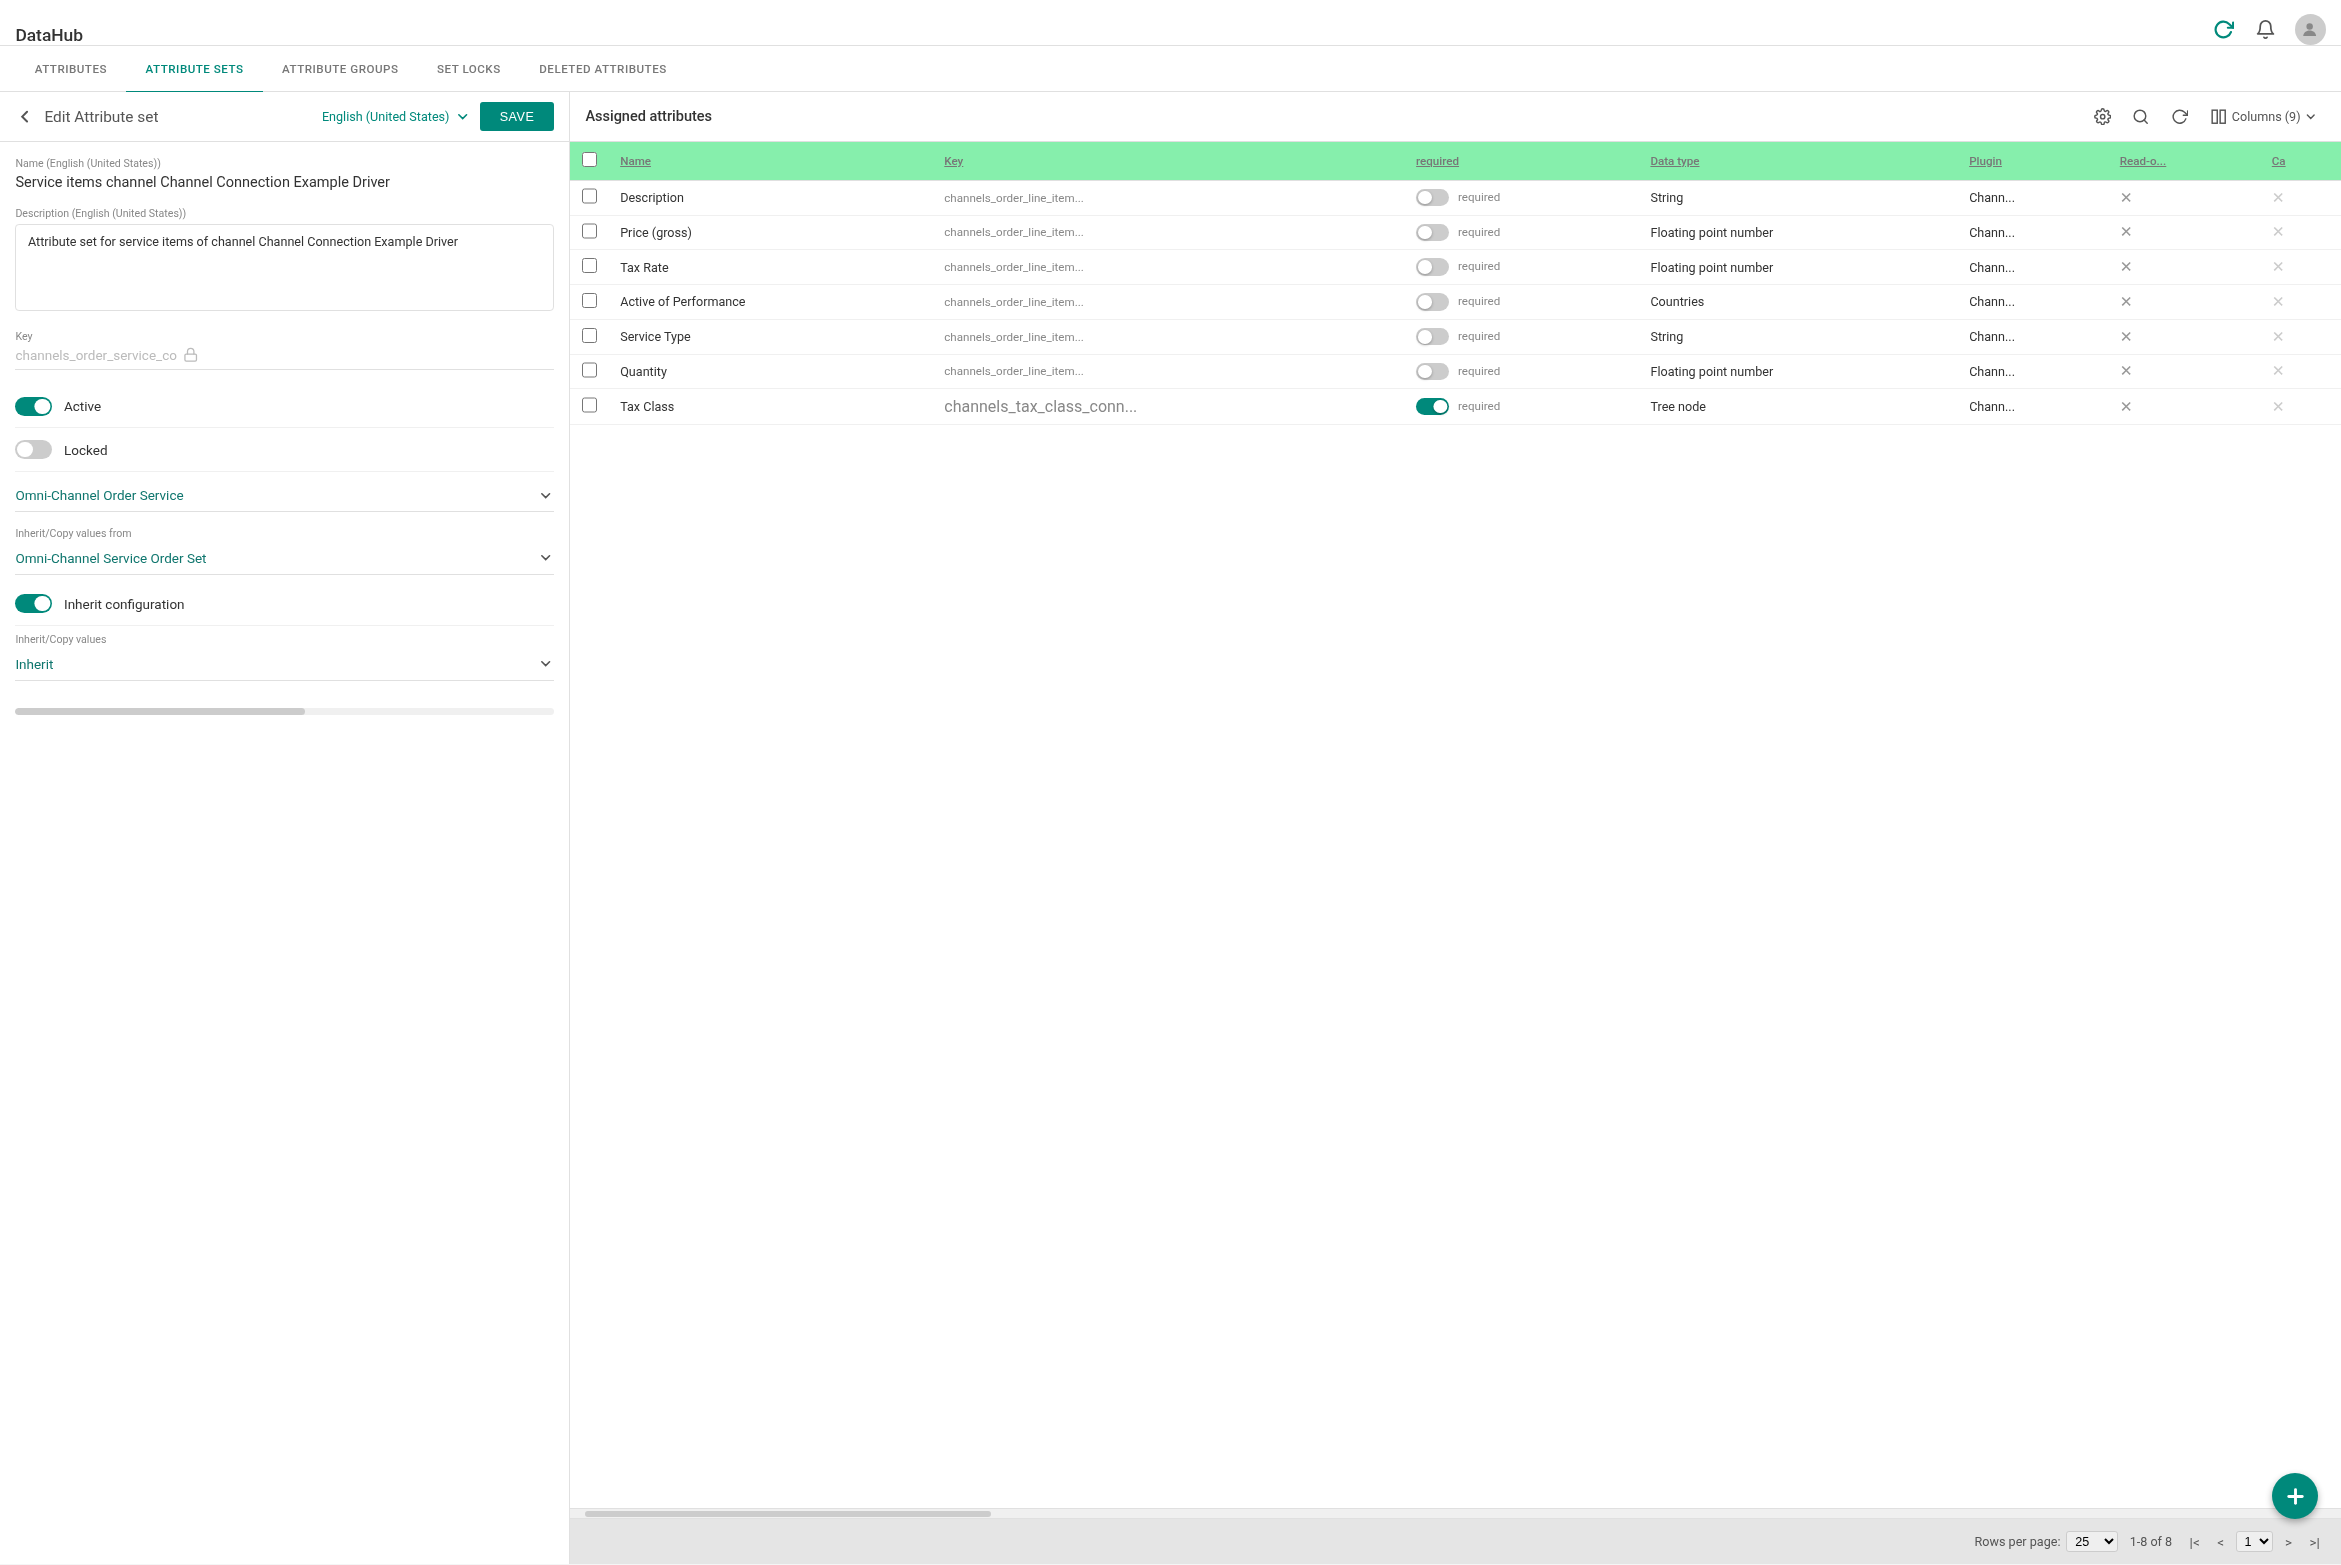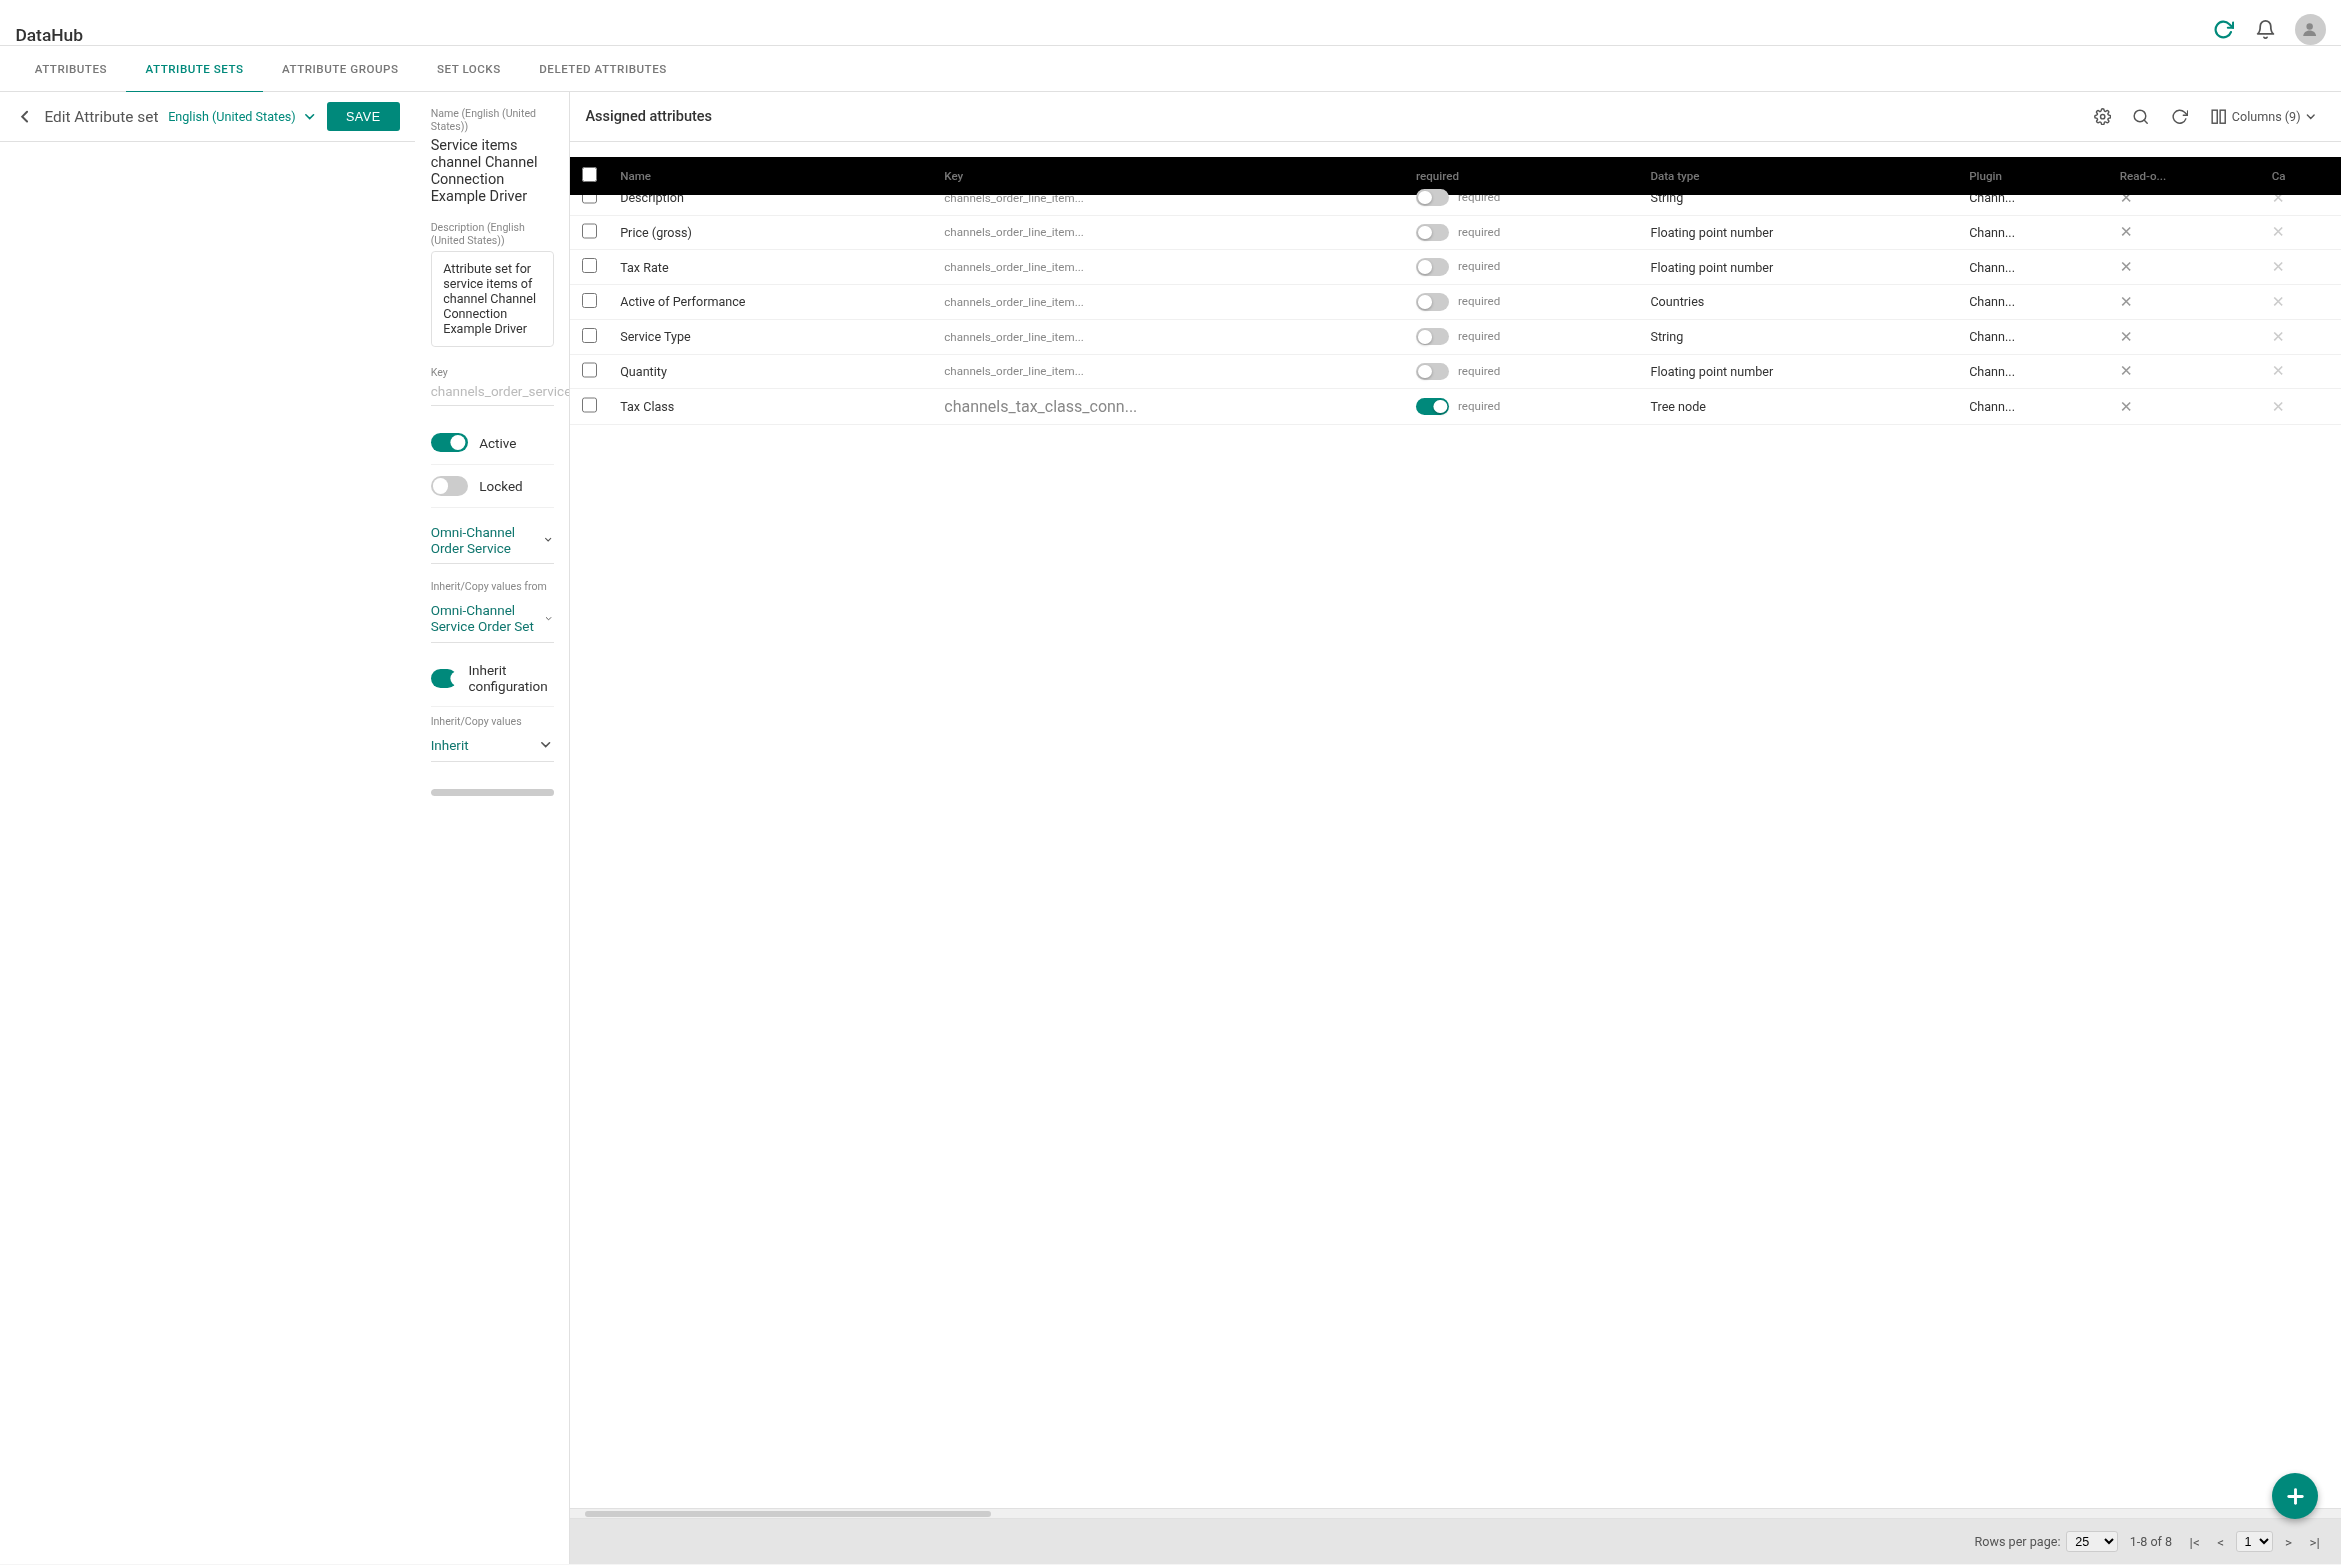--- a/index.html
+++ b/index.html
@@ -14,21 +14,21 @@
 
     
     .tabs { background: #fff; border-bottom: 1.9px solid #e0e0e0; display: flex; align-items: center; padding: 0 15.4px; height: 46px; gap: 0; }
     .tab { padding: 0 19.3px; height: 100%; display: flex; align-items: center; font-size: 11.6px; font-weight: 500; color: #777; cursor: pointer; letter-spacing: 0.5px; text-transform: uppercase; border-bottom: 1.9px solid transparent; margin-bottom: -1.9px; }
     .tab.active { color: #00897b; border-bottom: 1.9px solid #00897b; }
 
     
     .main { display: flex; height: calc(100vh - 93px); }
 
     
-    .left-panel { width: 570px; min-width: 570px; background: #fff; border-right: 1px solid #e0e0e0; display: flex; flex-direction: row; overflow: hidden; }
+    .left-panel { width: 570px; min-width: 570px; background: #fff; border-right: 1px solid #e0e0e0; display: flex; flex-direction: column; overflow: hidden; }
 
     .panel-header { display: flex; align-items: center; padding: 9.7px 15.4px; border-bottom: 1px solid #e0e0e0; gap: 9.7px; height: 50px; }
     .back-btn { cursor: pointer; color: #555; display: flex; align-items: center; font-size: 17.4px; }
     .panel-header-title { font-size: 15.4px; color: #555; flex: 1; }
     .lang-select { display: flex; align-items: center; gap: 5.8px; color: #00897b; font-size: 12.6px; cursor: pointer; }
     .save-btn { background: #00897b; color: #fff; border: none; border-radius: 2.9px; padding: 7.7px 19.3px; font-size: 12.6px; font-weight: 500; cursor: pointer; letter-spacing: 0.5px; text-transform: uppercase; }
 
     .panel-body { flex: 1; overflow-y: auto; padding: 15.4px; }
     .field-group { margin-bottom: 15.4px; }
     .field-label { font-size: 10.6px; color: #888; margin-bottom: 3.9px; }
@@ -60,21 +60,21 @@
     
     .right-panel { flex: 1; background: #fff; display: flex; flex-direction: column; overflow: hidden; }
 
     .right-header { display: flex; align-items: center; padding: 9.7px 15.4px; border-bottom: 1px solid #e0e0e0; height: 50px; gap: 7.7px; }
     .right-header-title { font-size: 14.5px; color: #333; font-weight: 500; flex: 1; }
     .header-icon-btn { width: 31px; height: 31px; display: flex; align-items: center; justify-content: center; cursor: pointer; color: #666; font-size: 15.4px; border-radius: 50%; }
     .columns-btn { display: flex; align-items: center; gap: 3.9px; cursor: pointer; color: #555; font-size: 12.6px; padding: 3.9px 7.7px; border-radius: 2.9px; }
 
     .table-container { flex: 1; overflow: auto; }
     table { width: 100%; border-collapse: collapse; }
-    thead th { font-size: 11.6px; color: #777; font-weight: 500; padding: 9.7px 11.6px; text-align: left; border-bottom: 1.9px solid #e0e0e0; white-space: nowrap; background: #000000; position: sticky; top: 15px; }
+    thead th { font-size: 11.6px; color: #777; font-weight: 500; padding: 9.7px 11.6px; text-align: left; border-bottom: 1.9px solid #e0e0e0; white-space: nowrap; background: #86efac; position: sticky; top: 0; text-decoration: underline; }
     tbody td { padding: 7.7px 11.6px; border-bottom: 1px solid #f0f0f0; font-size: 12.6px; vertical-align: middle; }
     .checkbox-cell { width: 35px; }
     input[type="checkbox"] { width: 15.4px; height: 15.4px; cursor: pointer; accent-color: #00897b; }
 
     .table-footer { display: flex; align-items: center; justify-content: flex-end; padding: 7.7px 15.4px; border-top: 1px solid #e0e0e0; gap: 11.6px; font-size: 12.6px; color: #555; background: #e5e5e5; min-height: 46px; }
     .rows-per-page { display: flex; align-items: center; gap: 5.8px; }
     .page-select { border: 1px solid #ccc; border-radius: 2.9px; padding: 1.9px 3.9px; font-size: 12.6px; }
     .pagination { display: flex; align-items: center; gap: 5.8px; }
     .page-nav-btn { cursor: pointer; color: #555; font-size: 13.5px; padding: 1.9px 5.8px; border-radius: 2.9px; }
 

